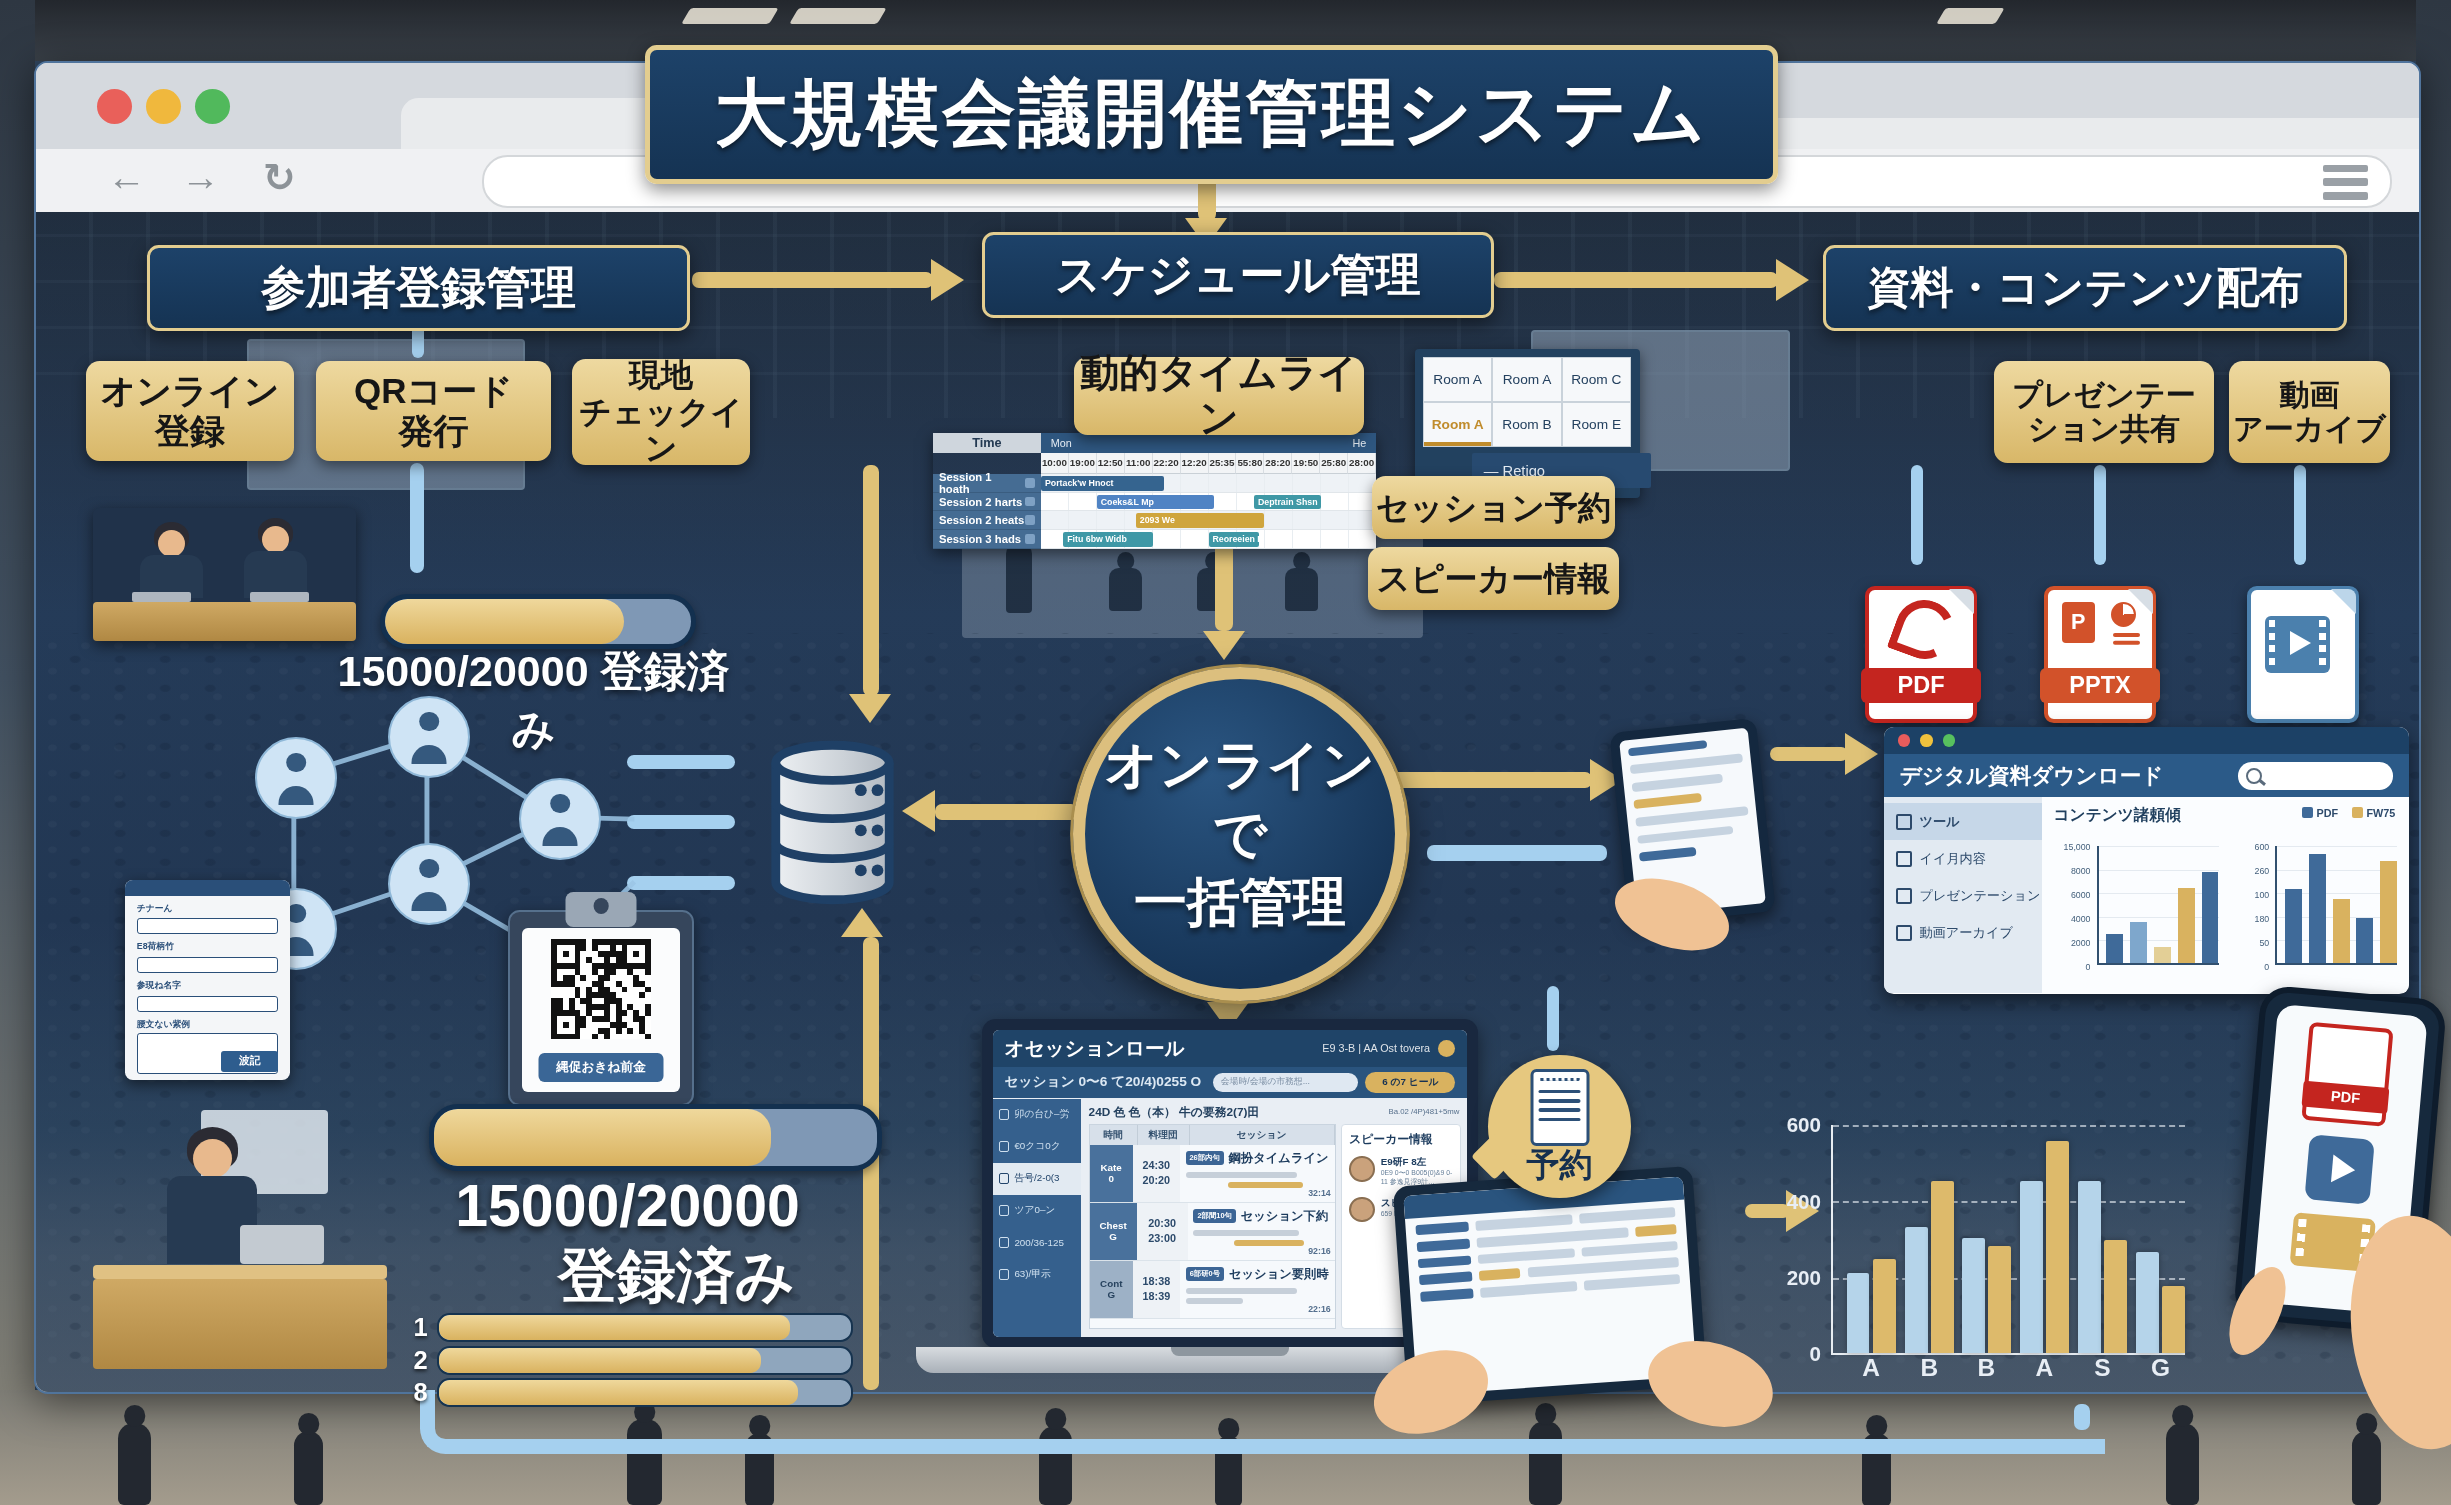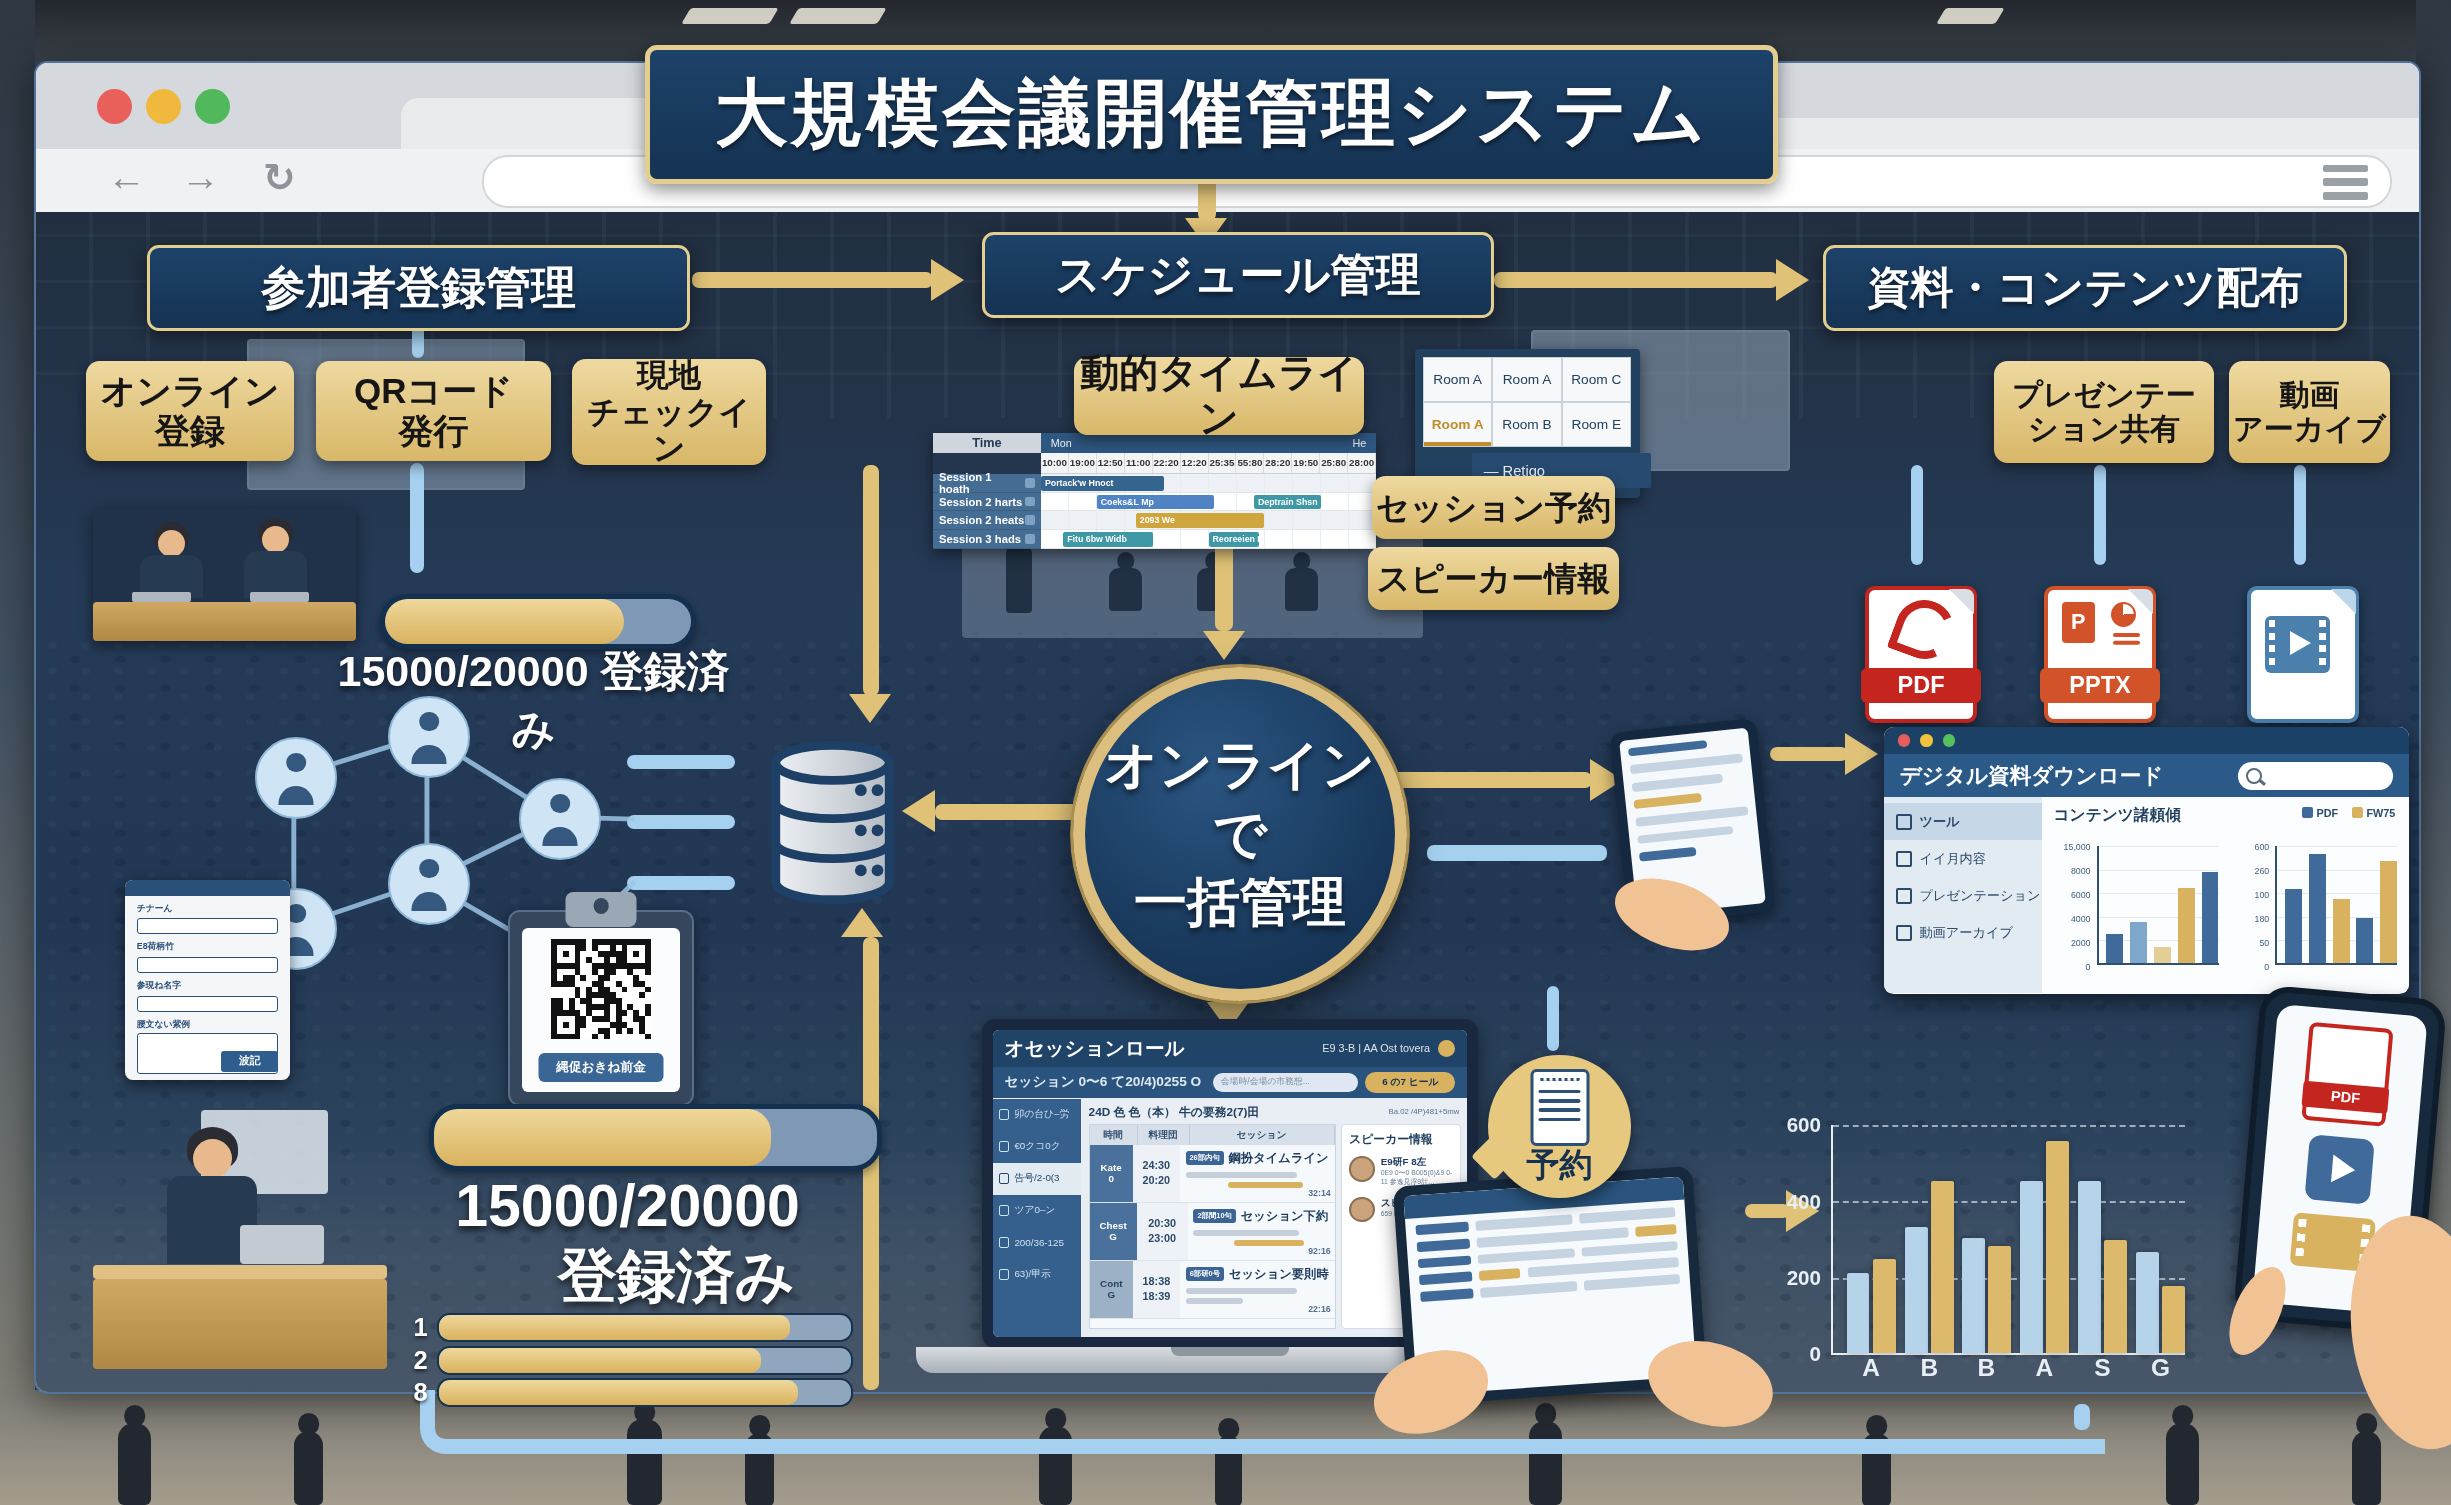--- a/index.html
+++ b/index.html
@@ -342,21 +342,21 @@
 
     <div class="navybox" style="left:147px;top:245px;width:537px;height:80px;font-size:45px">参加者登録管理</div>
     <div class="navybox" style="left:645px;top:45px;width:1123px;height:129px;font-size:73px;letter-spacing:2.9px;border-width:5.9px">大規模会議開催管理システム</div>
     <div class="navybox" style="left:982px;top:232px;width:506px;height:80px;font-size:45px">スケジュール管理</div>
     <div class="navybox" style="left:1823px;top:245px;width:518px;height:80px;font-size:43px">資料・コンテンツ配布</div>
 
     <div class="gbox" style="left:86px;top:361px;width:208px;height:100px;font-size:35px">オンライン
 登録</div>
     <div class="gbox" style="left:316px;top:361px;width:235px;height:100px;font-size:35px">QRコード
 発行</div>
-    <div class="gbox" style="left:572px;top:359px;width:194px;height:106px;font-size:32px">現地
+    <div class="gbox" style="left:572px;top:359px;width:178px;height:106px;font-size:32px">現地
 チェックイン</div>
 
     <div class="pbar" style="left:380px;top:594px;width:306px;height:45px">
       <div class="pfill" id="pfill-top" style="width: 78%;"></div>
     </div>
     <div class="ptext" style="left:323px;top:643px;width:421px;font-size:43px">15000/20000 登録済み</div>
 
     <div class="recep" style="left:93px;top:508px;width:263px;height:133px;background:#20324a;box-shadow:0 4.9px 13.7px rgba(0,0,0,.5)">
       <div class="hair" style="left:61px;top:13.7px;width:35px;height:29px"></div>
       <div class="head" style="left:65px;top:21.6px;width:27.4px;height:27.4px"></div>

